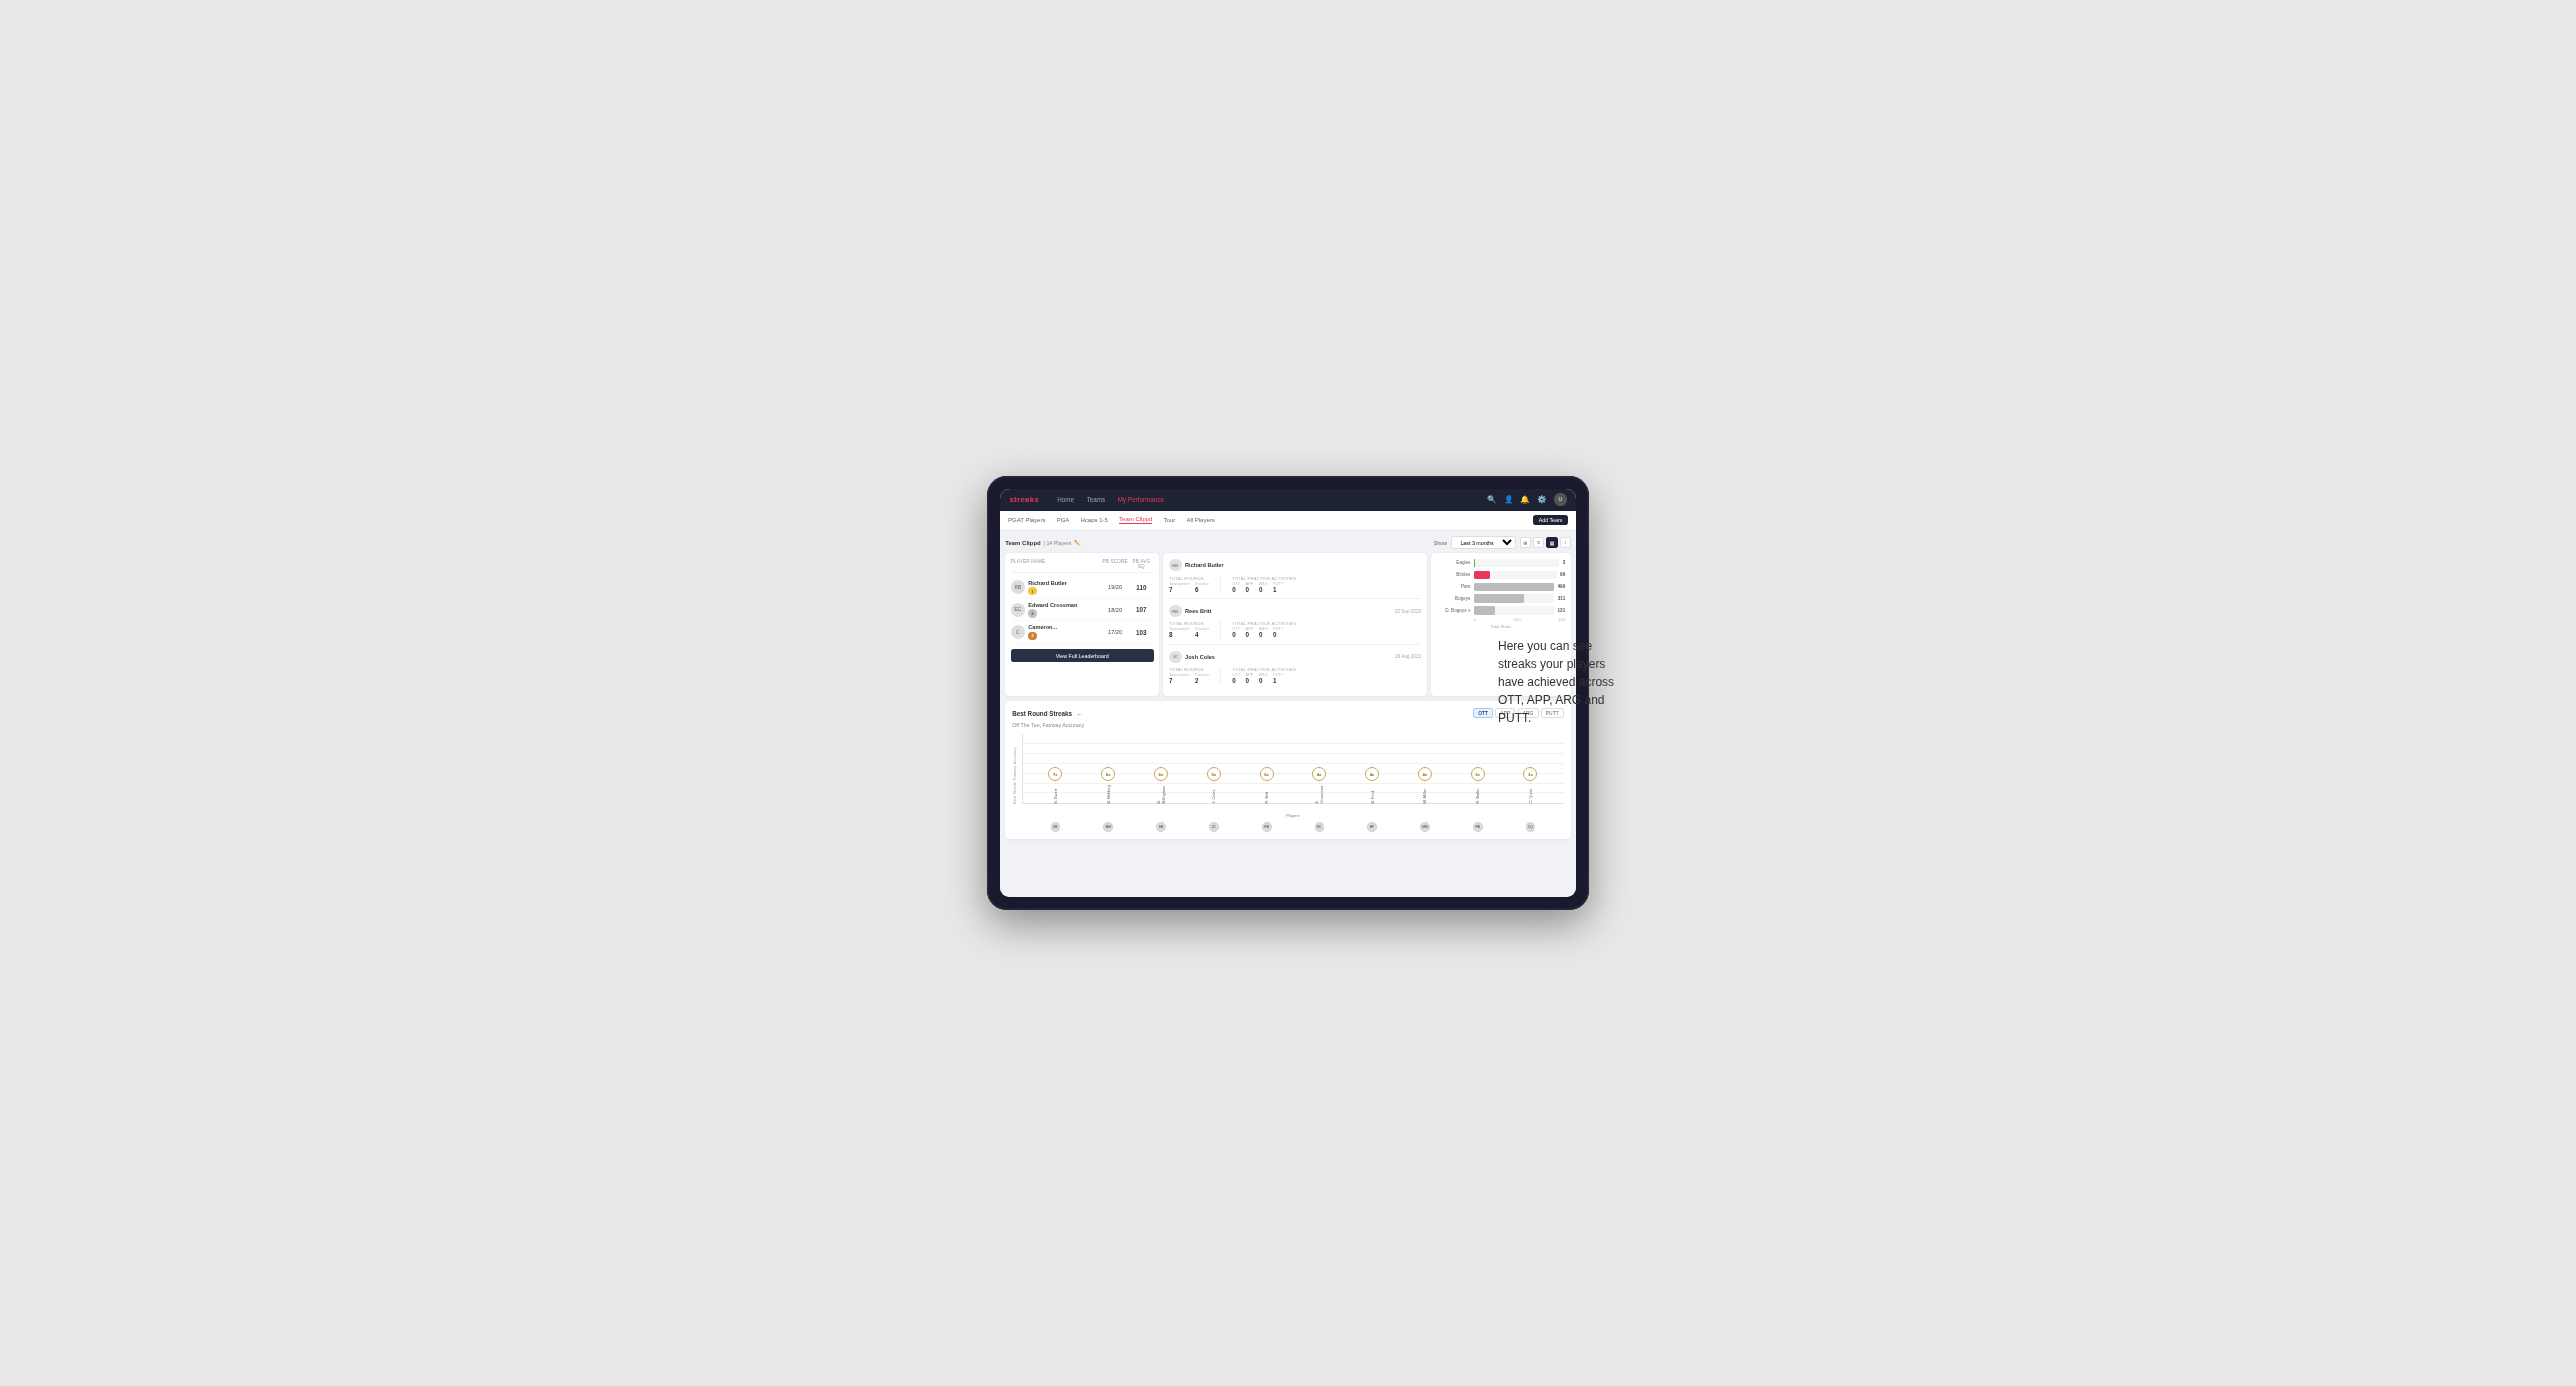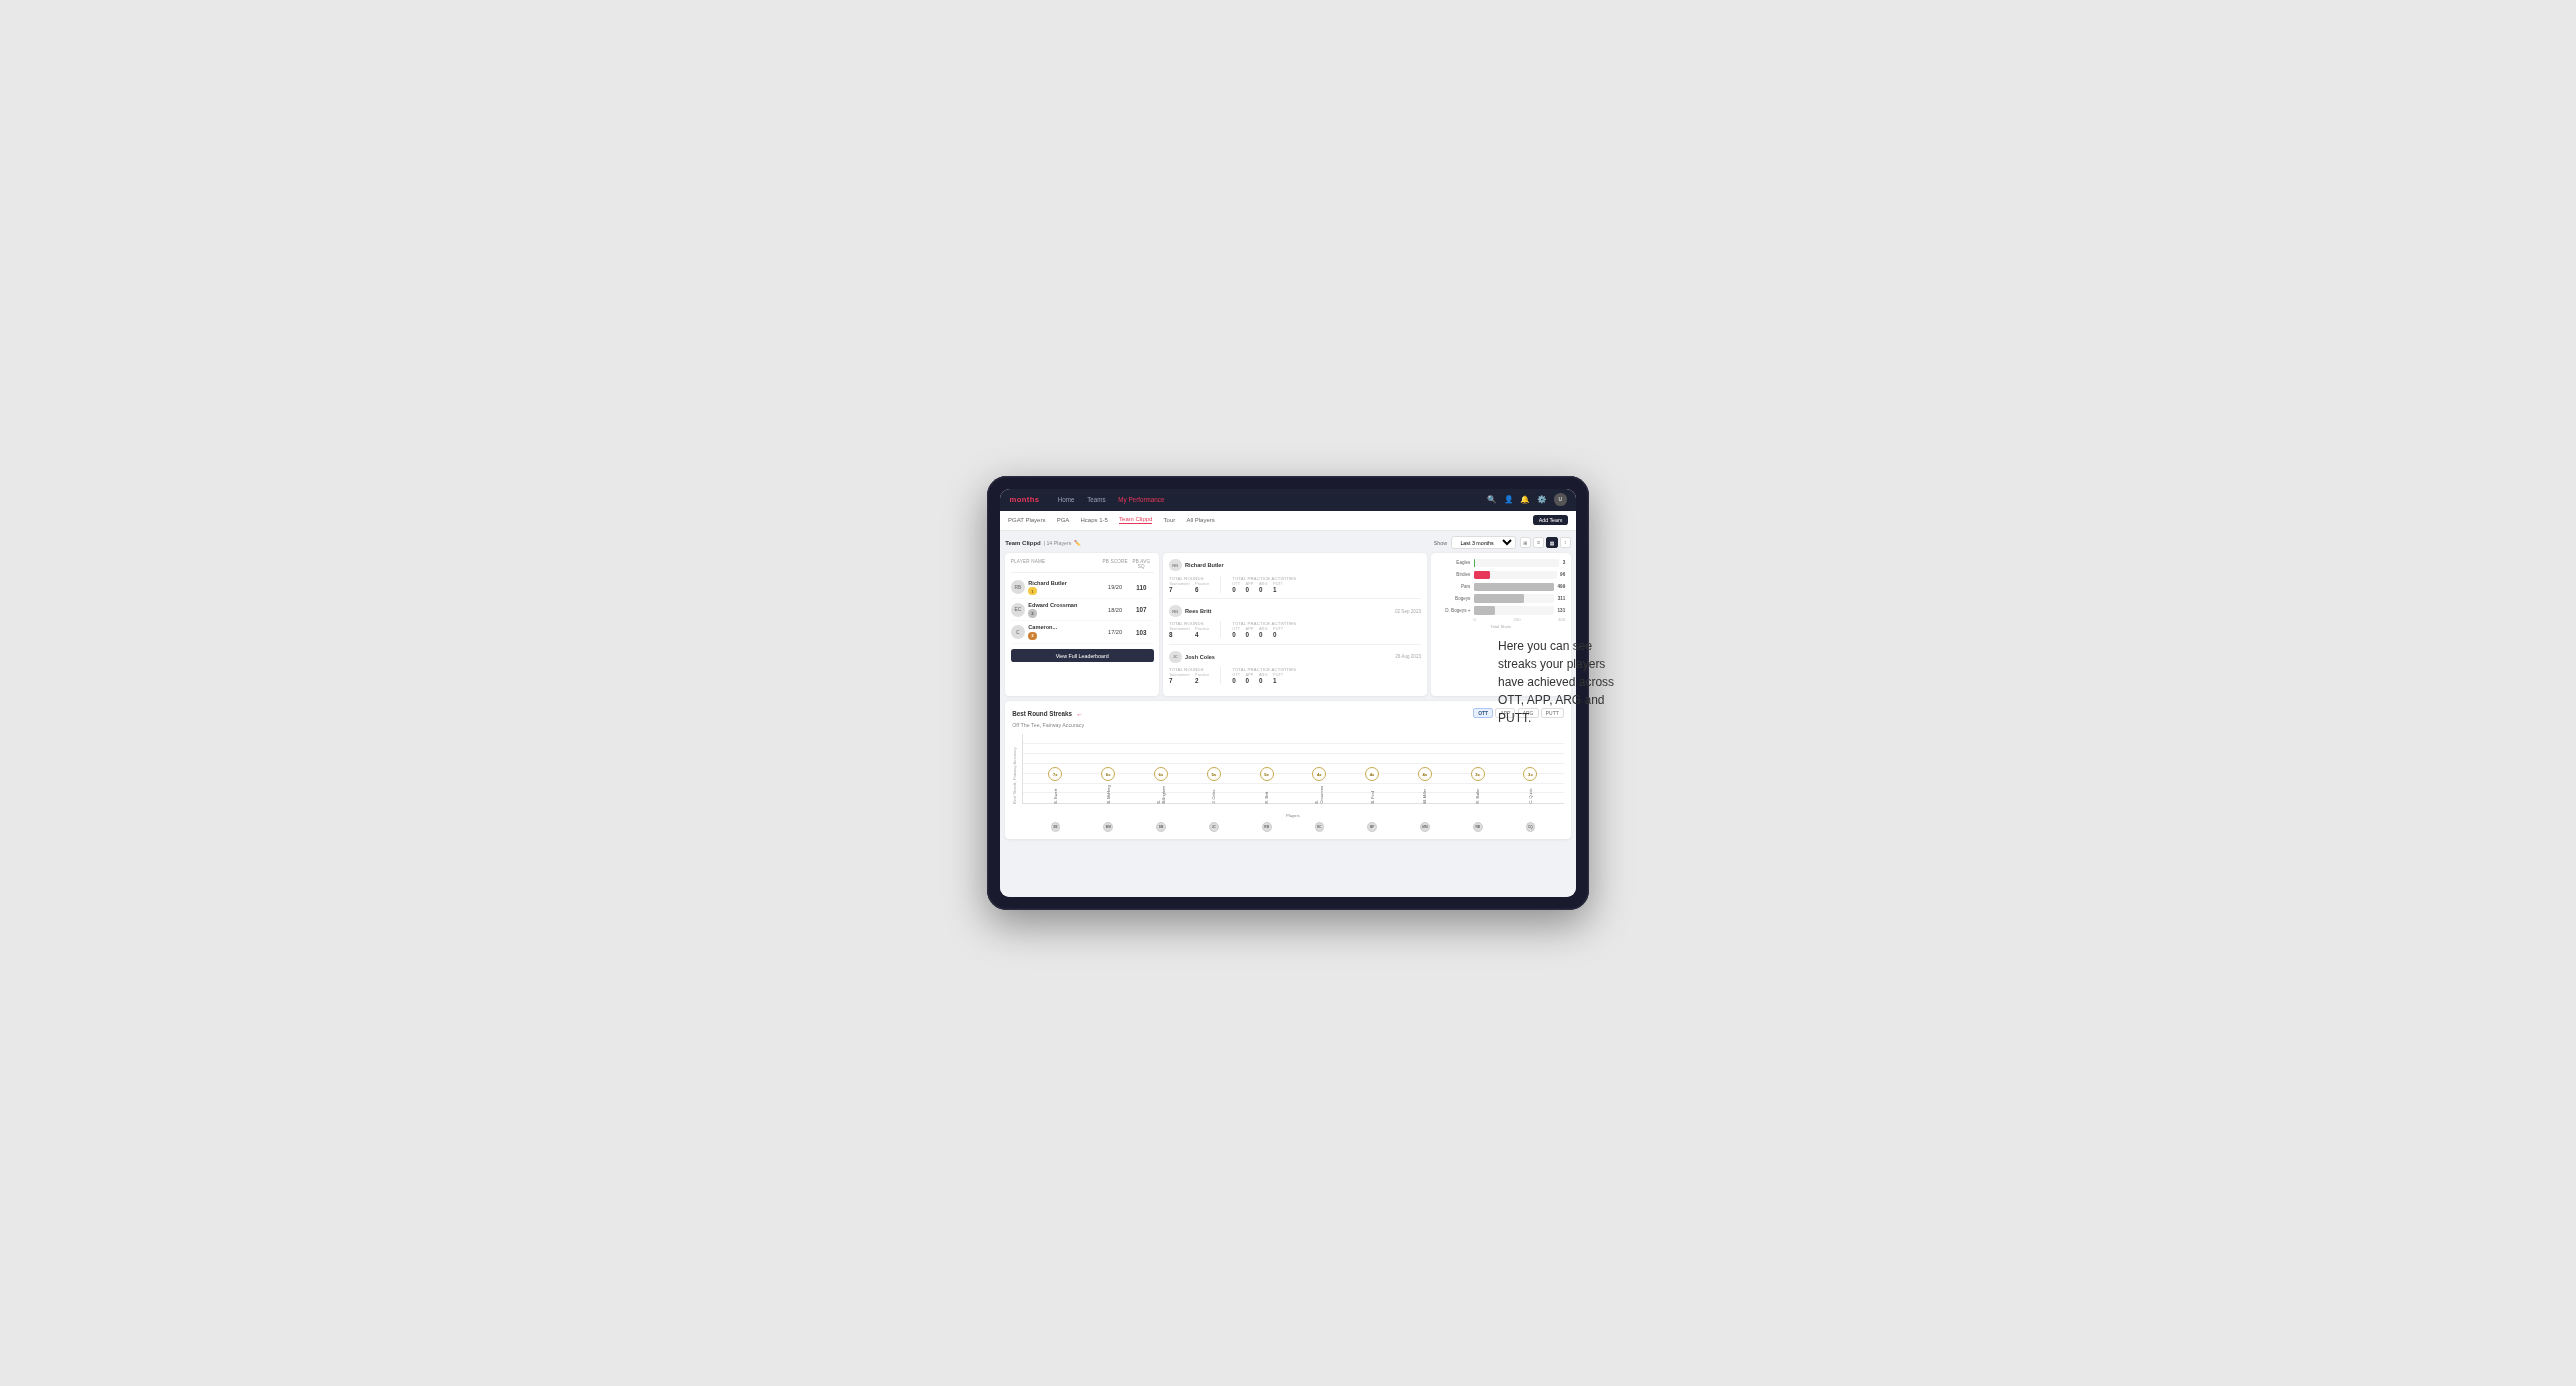--- a/index.html
+++ b/index.html
@@ -457,21 +457,21 @@
     }
   </style>
 </head>
 <body>
 
 <div class="page-wrapper">
   <div class="tablet-frame">
     <div class="tablet-screen">
 
       <div class="nav-bar">
-        <span class="logo">months</span>
+        <span class="logo">streaks</span>
         <span class="nav-link">Home</span>
         <span class="nav-link">Teams</span>
         <span class="nav-link active">My Performance</span>
         <div class="nav-right">
           <span class="nav-icon">🔍</span>
           <span class="nav-icon">👤</span>
           <span class="nav-icon">🔔</span>
           <span class="nav-icon">⚙️</span>
           <div class="avatar-circle">U</div>
         </div>

